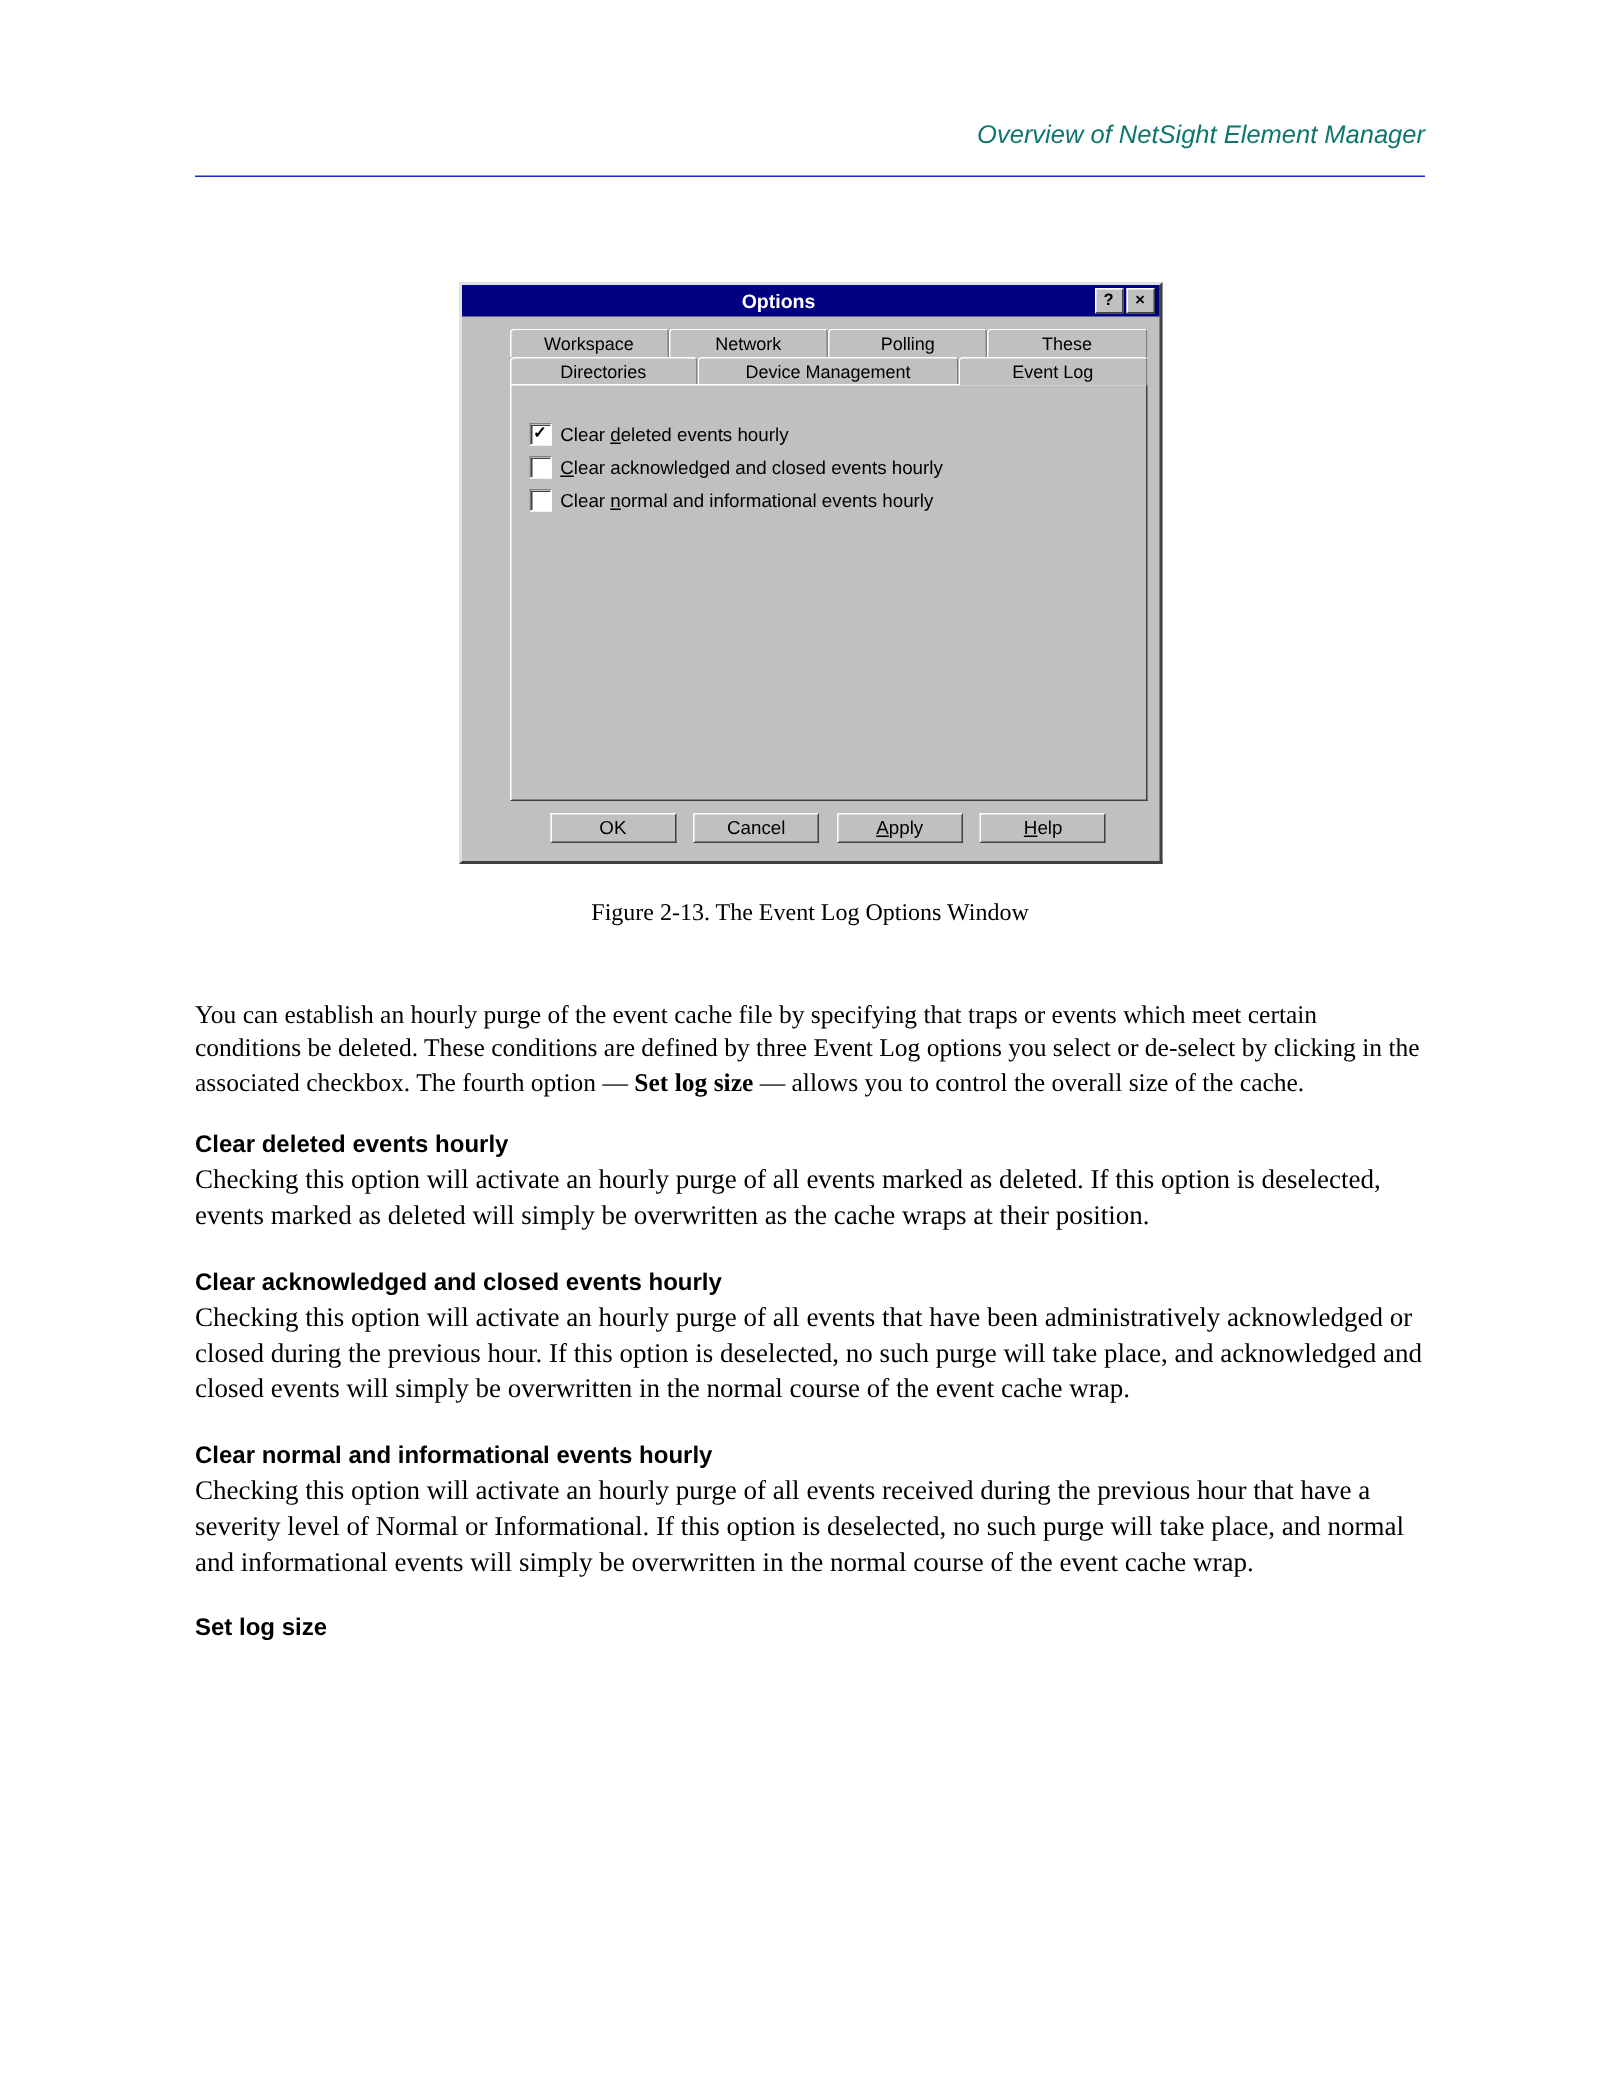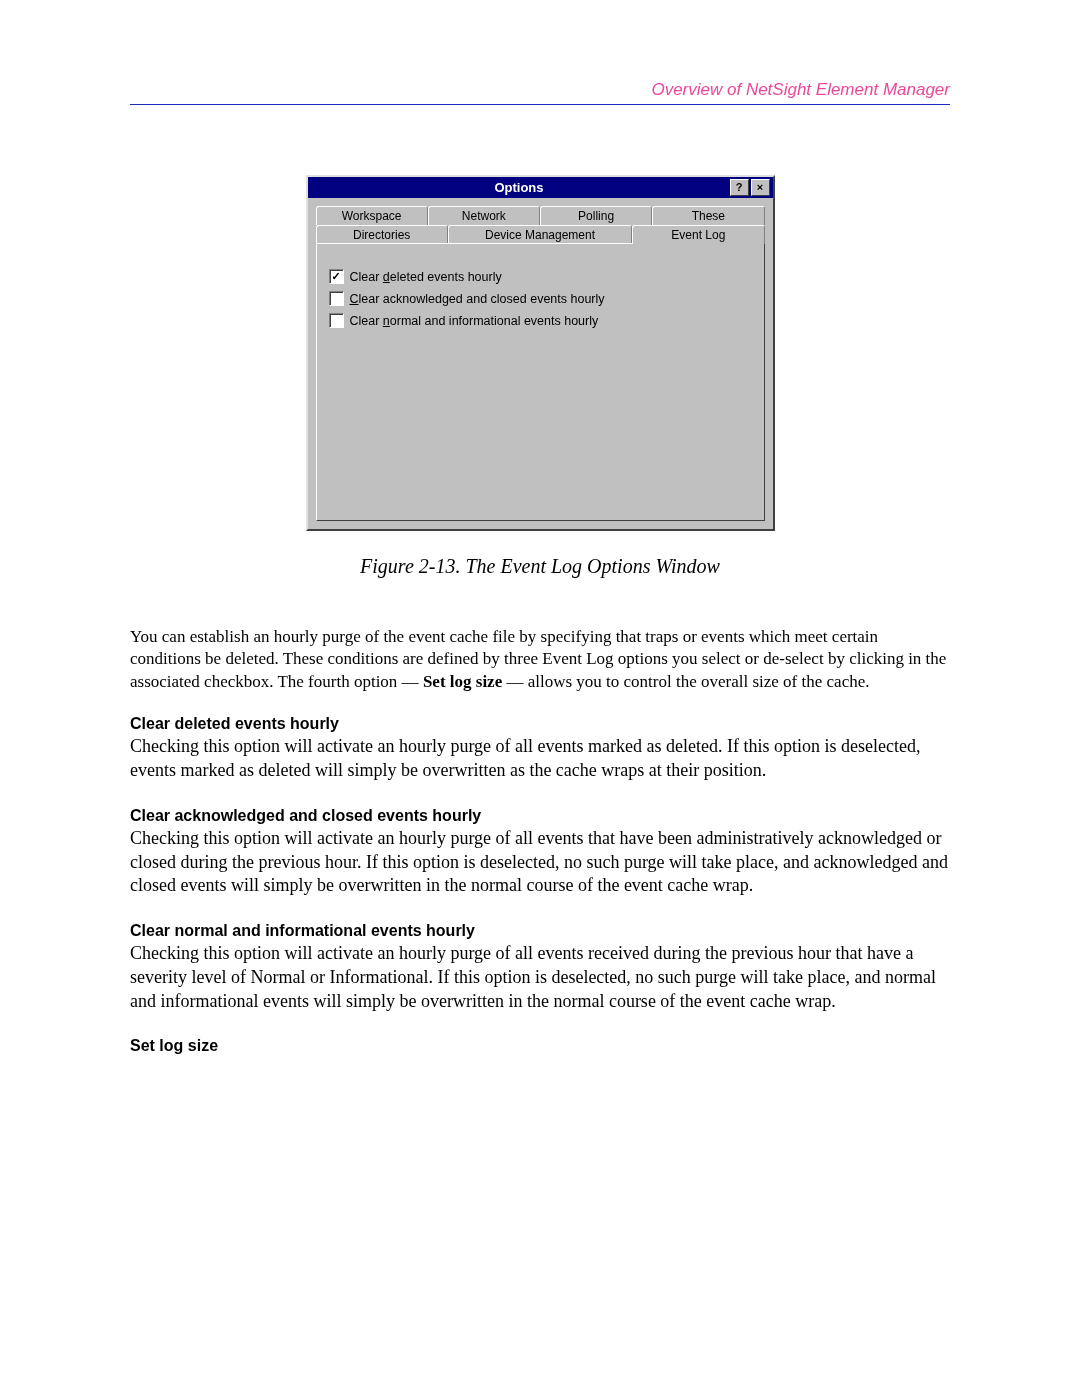--- a/index.html
+++ b/index.html
@@ -8,26 +8,26 @@
     background: #fff;
     font-family: "Times New Roman", Times, serif;
     color: #000;
     width: 1080px;
   }
   .page {
     padding: 80px 130px 60px 130px;
   }
   .header {
     text-align: right;
-    color: #ec4899;
+    color: #0f766e;
     font-style: italic;
     font-size: 17px;
     font-family: Arial, Helvetica, sans-serif;
     border-bottom: 1.5px solid #1a2fbf;
-    padding-bottom: 4px;
+    padding-bottom: 17px;
     margin-bottom: 70px;
   }
   .figure-wrap {
     text-align: center;
     margin-bottom: 26px;
   }
   .win {
     display: inline-block;
     text-align: left;
     background: #c0c0c0;
@@ -57,20 +57,21 @@
     border: 1px solid #000;
     border-top-color: #fff; border-left-color: #fff;
     border-right-color: #404040; border-bottom-color: #404040;
     margin-left: 2px;
     display: inline-flex; align-items: center; justify-content: center;
     color: #000; font-size: 11px; font-weight: bold;
     line-height: 1;
   }
   .client {
     padding: 8px;
+    margin-left: 24px;
   }
   .tabs {
     display: flex;
     flex-wrap: wrap;
   }
   .tab {
     border: 1px solid #808080;
     border-top-color: #fff; border-left-color: #fff;
     border-bottom: none;
     background: #c0c0c0;
@@ -139,23 +140,22 @@
     border-top-color: #fff; border-left-color: #fff;
     border-right-color: #404040; border-bottom-color: #404040;
     padding: 2px 0;
     width: 82px;
     margin: 0 4px;
     text-align: center;
     font-size: 12.5px;
   }
   .caption {
     text-align: center;
-    font-size: 20px;
+    font-size: 16px;
     margin: 24px 0 48px 0;
-    font-style: italic;
   }
   .body-text p {
     font-size: 17px;
     line-height: 1.32;
     margin: 0 0 22px 0;
     text-align: left;
   }
   .body-text .section-title {
     font-family: Arial, Helvetica, sans-serif;
     font-weight: bold;
@@ -215,20 +215,26 @@
               <span class="hotkey">C</span><span>lear acknowledged and closed events hourly</span>
             </span>
           </div>
           <div class="chk-row">
             <span class="chk"></span>
             <span>
               <span>Clear </span><span class="hotkey">n</span><span>ormal and informational events hourly</span>
             </span>
           </div>
         </div>
+        <div class="buttons">
+          <span class="btn">OK</span>
+          <span class="btn">Cancel</span>
+          <span class="btn"><span class="hotkey">A</span><span>pply</span></span>
+          <span class="btn"><span class="hotkey">H</span><span>elp</span></span>
+        </div>
       </div>
     </div>
     <div class="caption">Figure 2-13. The Event Log Options Window</div>
   </div>
 
   <div class="body-text">
     <p>
       <span>You can establish an hourly purge of the event cache file by specifying that traps or events which meet certain conditions be deleted. These conditions are defined by three Event Log options you select or de-select by clicking in the associated checkbox. The fourth option — </span><b>Set log size</b><span> — allows you to control the overall size of the cache.</span>
     </p>
 

